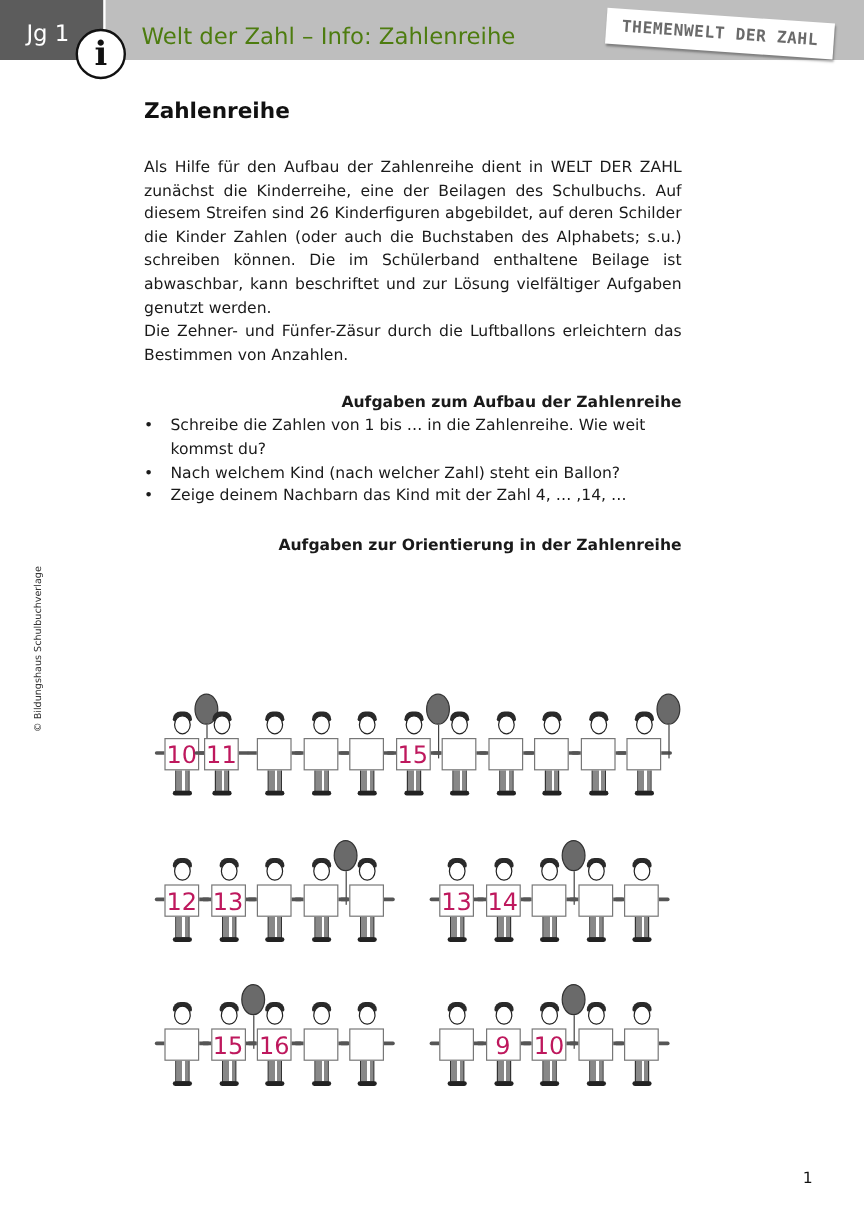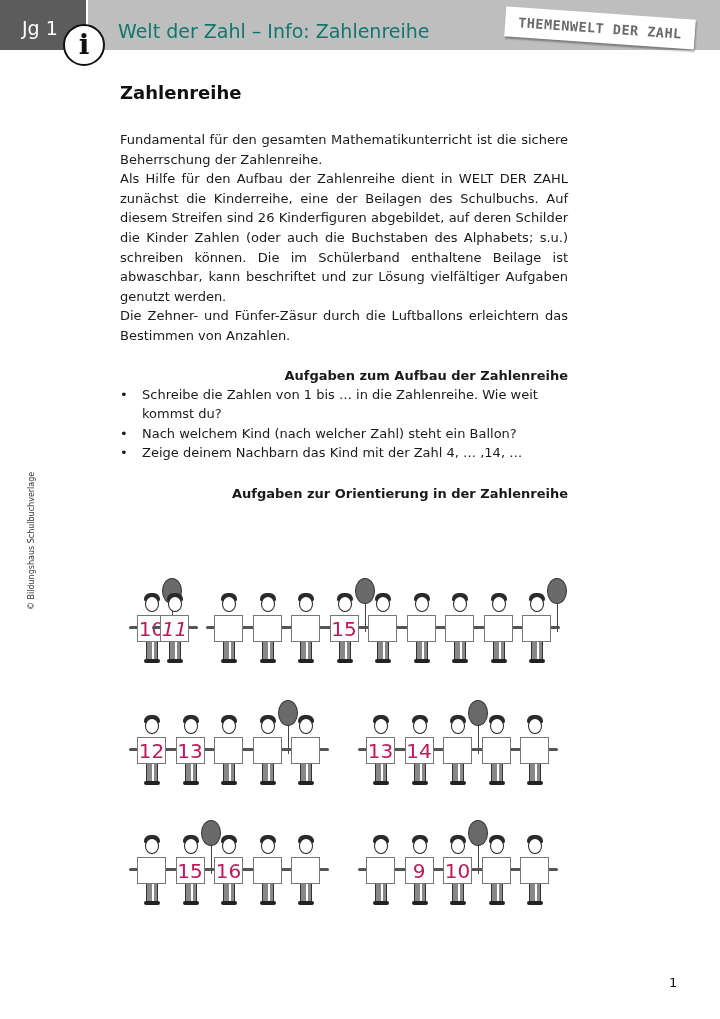--- a/index.html
+++ b/index.html
@@ -10,21 +10,21 @@
   }
   .hdr-dark { position:absolute; left:0; top:0; width:86px; height:50px; background:#5c5c5c; }
   .hdr-gray { position:absolute; left:88px; top:0; width:632px; height:50px; background:#bebebe; }
   .hdr-jg { position:absolute; left:22px; top:17px; color:#fff; font-size:19px; }
   .info-circle {
     position:absolute; left:63px; top:24px; width:42px; height:42px; border-radius:50%;
     background:#fff; border:2.5px solid #111; box-sizing:border-box;
     display:flex; align-items:center; justify-content:center;
     font-family:"DejaVu Serif", serif; font-weight:bold; font-size:28px; color:#111; line-height:1;
   }
-  .hdr-title { position:absolute; left:118px; top:20px; font-size:19px; color:#0f766e; }
+  .hdr-title { position:absolute; left:118px; top:20px; font-size:19px; color:#4d7c0f; }
   .stamp {
     position:absolute; left:505px; top:13px; width:190px; height:30px; background:#fff;
     transform:rotate(4deg); box-shadow:1px 2px 2px rgba(0,0,0,0.35);
     display:flex; align-items:center; justify-content:center;
     font-family:"DejaVu Sans Mono", monospace; font-weight:bold; font-size:13.5px; color:#6a6a6a; letter-spacing:0.5px;
   }
   .copyright {
     position:absolute; left:27px; top:610px; transform-origin:0 0; transform:rotate(-90deg);
     font-size:8px; color:#333; white-space:nowrap;
   }
@@ -61,21 +61,20 @@
 <div class="hdr-jg">Jg 1</div>
 <div class="info-circle">i</div>
 <div class="hdr-title">Welt der Zahl – Info: Zahlenreihe</div>
 <div class="stamp">THEMENWELT DER ZAHL</div>
 
 <div class="copyright">© Bildungshaus Schulbuchverlage</div>
 
 <div class="content">
   <h1>Zahlenreihe</h1>
   <div class="intro">
-    <p>Fundamental für den gesamten Mathematikunterricht ist die sichere Beherrschung der Zahlenreihe.</p>
     <p>Als Hilfe für den Aufbau der Zahlenreihe dient in WELT DER ZAHL zunächst die Kinderreihe, eine der Beilagen des Schulbuchs. Auf diesem Streifen sind 26 Kinderfiguren abgebildet, auf deren Schilder die Kinder Zahlen (oder auch die Buchstaben des Alphabets; s.u.) schreiben können. Die im Schülerband enthaltene Beilage ist abwaschbar, kann beschriftet und zur Lösung vielfältiger Aufgaben genutzt werden.</p>
     <p>Die Zehner- und Fünfer-Zäsur durch die Luftballons erleichtern das Bestimmen von Anzahlen.</p>
   </div>
 
   <h2>Aufgaben zum Aufbau der Zahlenreihe</h2>
   <ul>
     <li>Schreibe die Zahlen von 1 bis … in die Zahlenreihe. Wie weit kommst du?</li>
     <li>Nach welchem Kind (nach welcher Zahl) steht ein Ballon?</li>
     <li>Zeige deinem Nachbarn das Kind mit der Zahl 4, … ,14, …</li>
   </ul>
@@ -88,21 +87,21 @@
       <div class="arms"></div>
       <div class="hair"></div>
       <div class="head"></div>
       <div class="legs"></div>
       <div class="shoes"></div>
       <div class="sign">10</div>
     </div>
     <div class="balloon" style="left: 29px;">
       <div class="string"></div>
     </div>
-    <div class="kid" style="left: 23px; font-style: italic;">
+    <div class="kid" style="left: 33px;">
       <div class="arms"></div>
       <div class="hair"></div>
       <div class="head"></div>
       <div class="legs"></div>
       <div class="shoes"></div>
       <div class="sign">11</div>
     </div>
     <div class="kid" style="left: 77px;">
       <div class="arms"></div>
       <div class="hair"></div>

